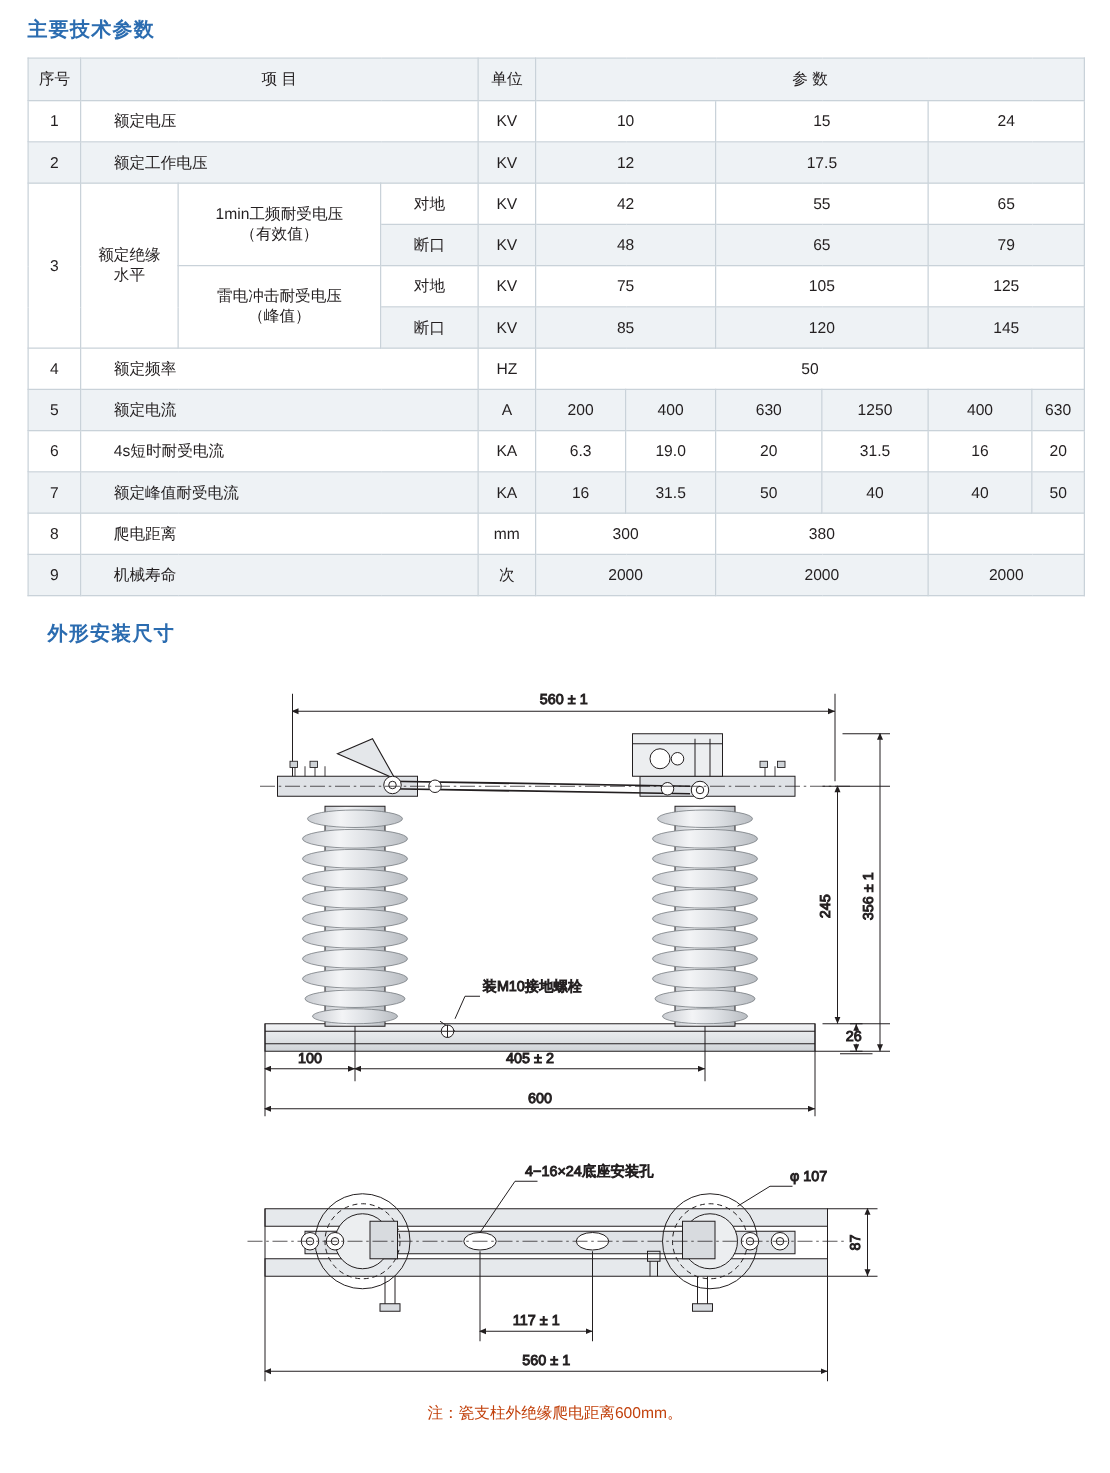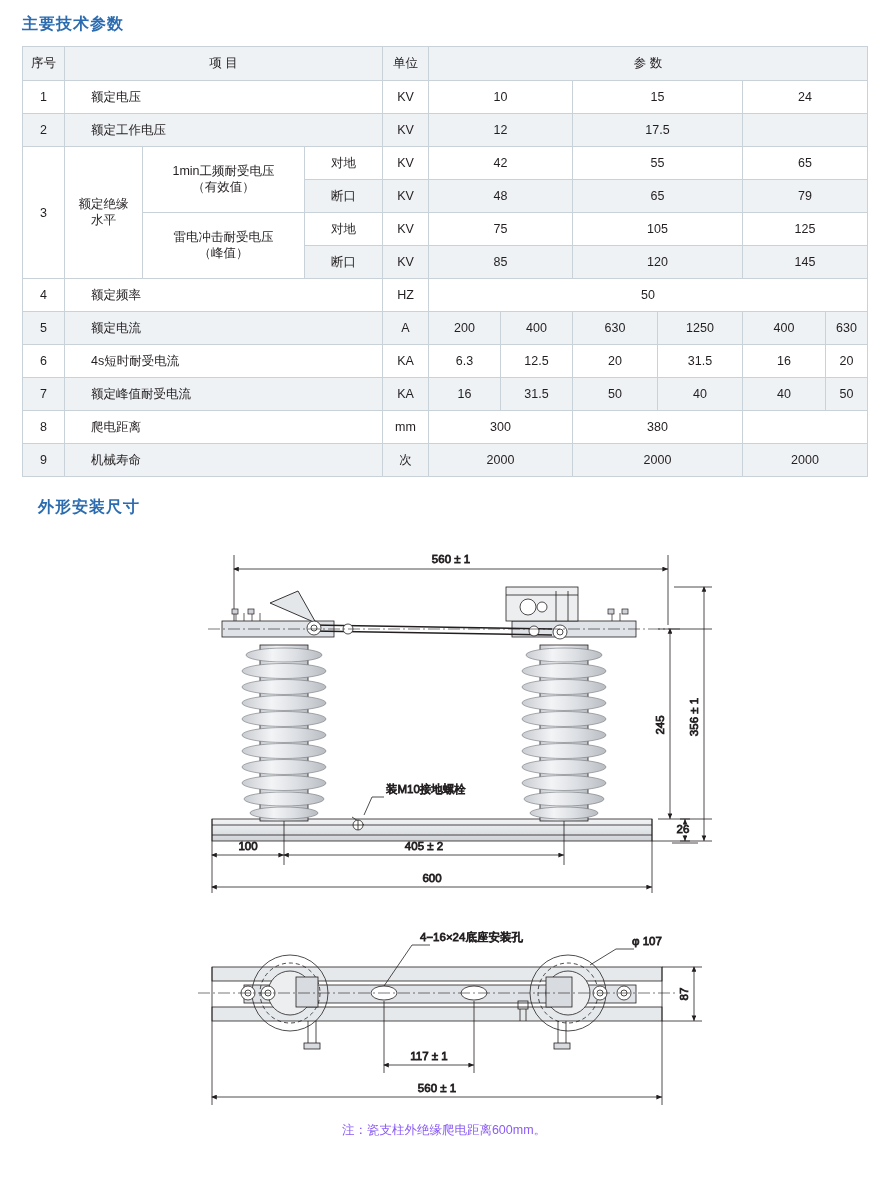--- a/index.html
+++ b/index.html
@@ -83,21 +83,21 @@
     height: 620px;
     text-decoration: underline;
   }
   .note {
     position: absolute;
     left: 0;
     top: 1122px;
     width: 888px;
     text-align: center;
     font-size: 12.5px;
-    color: #8b5cf6;
+    color: #c2410c;
   }
   svg text {
     font-family: "Liberation Sans", sans-serif;
     fill: #231f20;
   }
 </style>
 </head>
 <body>
 
 <div class="page">
@@ -211,21 +211,21 @@
         <td>1250</td>
         <td>400</td>
         <td>630</td>
       </tr>
 
       <tr>
         <td>6</td>
         <td class="left" colspan="3">4s短时耐受电流</td>
         <td>KA</td>
         <td>6.3</td>
-        <td>12.5</td>
+        <td>19.0</td>
         <td>20</td>
         <td>31.5</td>
         <td>16</td>
         <td>20</td>
       </tr>
 
       <tr class="shade">
         <td>7</td>
         <td class="left" colspan="3">额定峰值耐受电流</td>
         <td>KA</td>

